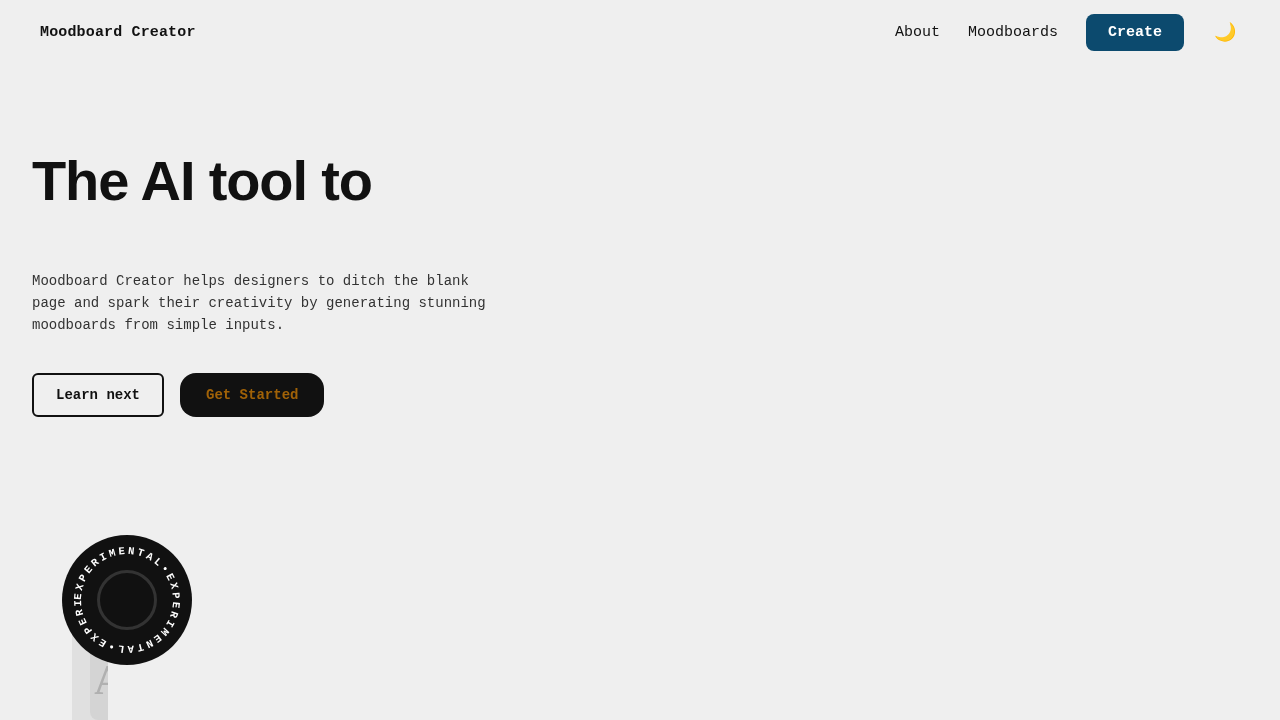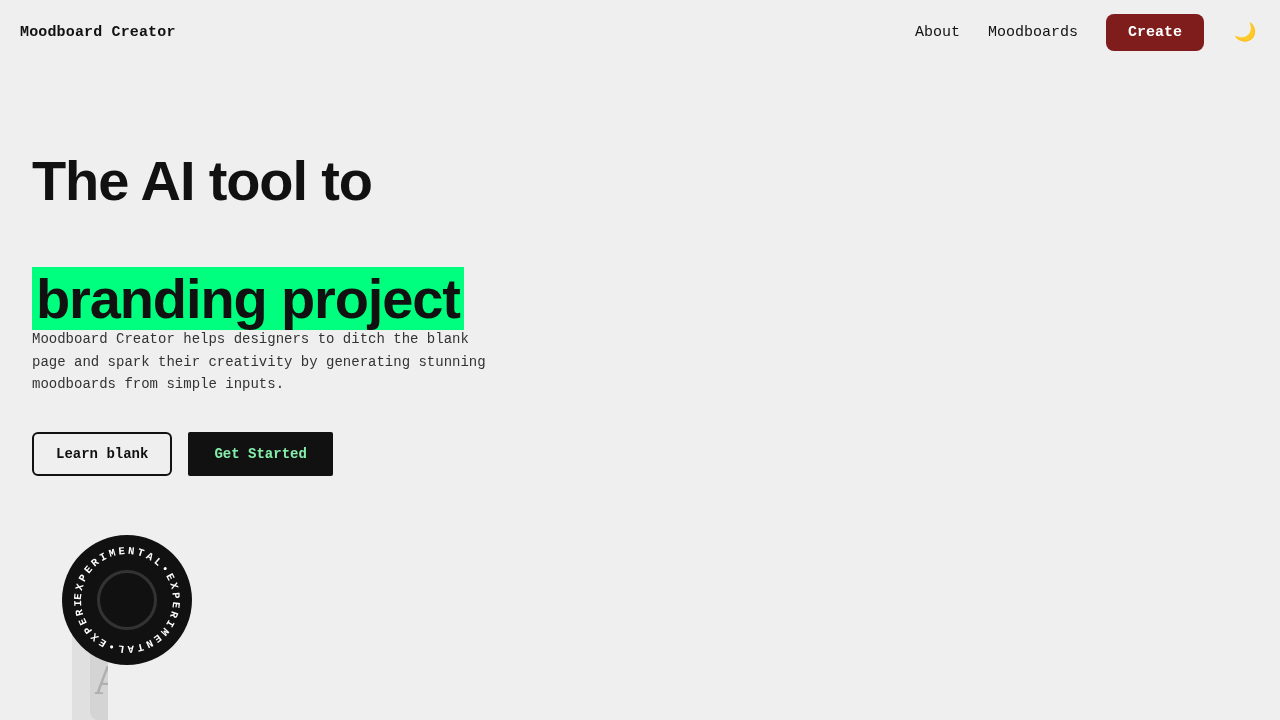--- a/index.html
+++ b/index.html
@@ -11,21 +11,21 @@
       height: 720px;
       overflow: hidden;
       position: relative;
     }
 
     
     nav {
       display: flex;
       align-items: center;
       justify-content: space-between;
-      padding: 0 20px;
+      padding: 0 40px;
       height: 64px;
       background: #efefef;
     }
 
     .nav-logo {
       font-size: 15px;
       font-weight: 700;
       letter-spacing: 0.01em;
       color: #111;
     }
@@ -38,21 +38,21 @@
 
     .nav-link {
       font-size: 15px;
       color: #111;
       text-decoration: none;
       font-family: 'Courier New', Courier, monospace;
       cursor: pointer;
     }
 
     .nav-create-btn {
-      background: #7f1d1d;
+      background: #0c4a6e;
       color: #fff;
       border: none;
       border-radius: 8px;
       padding: 10px 22px;
       font-size: 15px;
       font-family: 'Courier New', Courier, monospace;
       font-weight: 700;
       cursor: pointer;
     }
 
@@ -119,23 +119,23 @@
       border-radius: 6px;
       padding: 12px 22px;
       font-size: 14px;
       font-family: 'Courier New', Courier, monospace;
       cursor: pointer;
       font-weight: 600;
     }
 
     .btn-get-started {
       background: #111;
-      color: #86efac;
+      color: #a16207;
       border: none;
-      border-radius: 2px;
+      border-radius: 16px;
       padding: 14px 26px;
       font-size: 14px;
       font-family: 'Courier New', Courier, monospace;
       font-weight: 700;
       cursor: pointer;
     }
 
     
     .hero-right {
       flex: 1;
@@ -356,25 +356,24 @@
     </div>
   </div>
 </nav>
 
 <section class="hero">
 
   <div class="hero-left">
     <h1 class="hero-heading">
       <span>The AI tool to</span><br>
       <br>
-      <span class="highlight">branding project</span>
     </h1>
     <p class="hero-description">Moodboard Creator helps designers to ditch the blank page and spark their creativity by generating stunning moodboards from simple inputs.</p>
     <div class="hero-buttons">
-      <button class="btn-learn-more">Learn blank</button>
+      <button class="btn-learn-more">Learn next</button>
       <button class="btn-get-started">Get Started</button>
     </div>
   </div>
 
   <div class="hero-right">
     <div class="moodboard-preview">
 
       <div class="mb-cell mb-typo-1">
         <span>Aa</span>
       </div>

